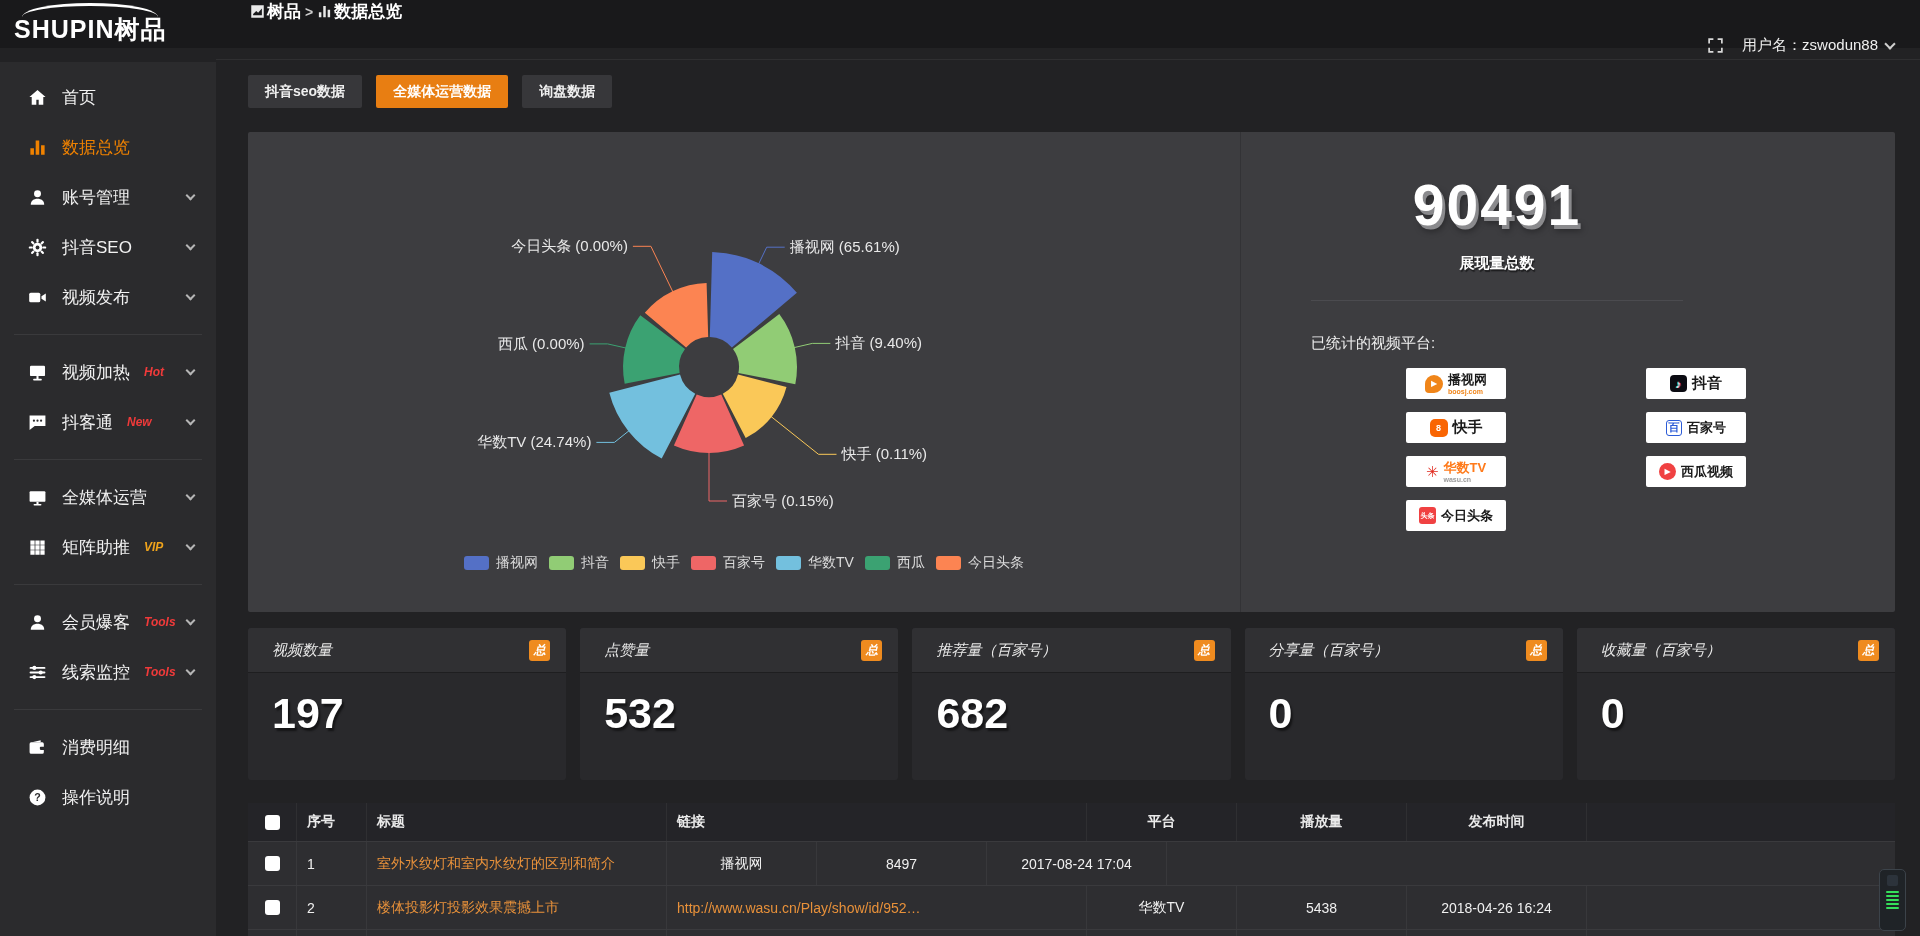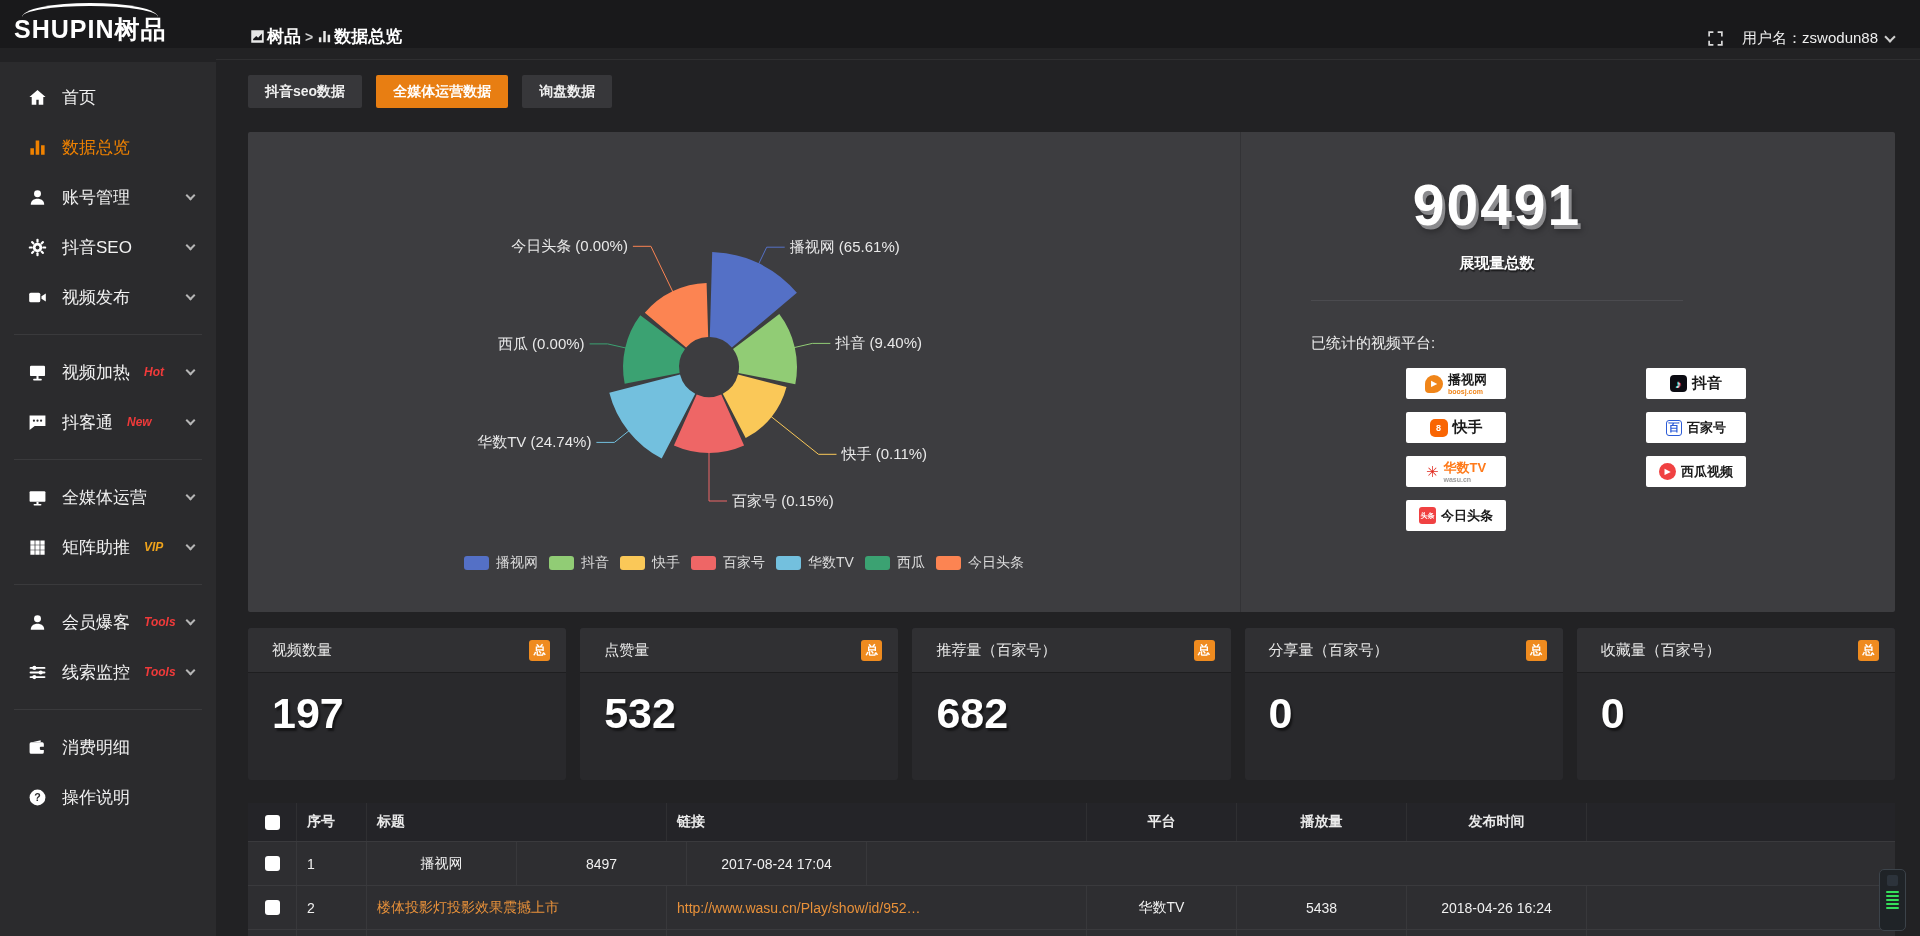--- a/index.html
+++ b/index.html
@@ -1,21 +1,21 @@
 <!DOCTYPE html>
 <html><head>
 <meta charset="utf-8">
 <style>
   * { margin:0; padding:0; box-sizing:border-box; }
   html,body { width:1920px; height:936px; overflow:hidden; background:#222224;
     font-family:"Liberation Sans","DejaVu Sans",sans-serif; }
 
   
   .topbar { position:absolute; left:0; top:0; width:1920px; height:48px; background:#19191b;
-    display:flex; align-items:flex-end; z-index:20; }
+    display:flex; align-items:flex-start; z-index:20; }
   .logo { position:relative; width:216px; height:48px; flex:0 0 216px; }
   .logo-arc { position:absolute; left:22px; top:3px; width:136px; height:14px;
     border-top:3px solid #fff; border-radius:50% 50% 0 0 / 100% 100% 0 0; }
   .logo-text { position:absolute; left:14px; top:13px; color:#fff; font-size:25px; font-weight:bold;
     letter-spacing:1px; white-space:nowrap; }
   .breadcrumb { display:flex; align-items:center; gap:2px; margin-left:34px; color:#fff;
     font-size:17px; font-weight:bold; }
   .bc-ic { width:15px; height:15px; color:#e8e8e8; }
   .bc-sep { color:#cfcfcf; font-size:14px; font-weight:bold; margin:0 2px; }
   .topbar-right { margin-left:auto; display:flex; align-items:center; gap:18px; padding-right:26px;
@@ -88,21 +88,21 @@
     display:flex; align-items:center; justify-content:center; }
   .ic-toutiao { width:17px; height:17px; border-radius:3px; background:#f04142; color:#fff; font-size:7px;
     font-weight:bold; display:flex; align-items:center; justify-content:center; line-height:1; }
   .pname-wasu { color:#ff7a1a; }
   .psub-gray { color:#9a9a9a; }
 
   
   .cards { position:absolute; left:32px; top:580px; width:1647px; height:152px; display:flex; gap:14px; }
   .card { flex:1; background:#29292c; border-radius:3px; overflow:hidden; }
   .card-head { height:45px; background:#303033; border-bottom:1px solid #1e1e20; display:flex;
-    align-items:center; justify-content:space-between; padding:0 16px 0 24px; }
+    align-items:center; justify-content:space-between; padding:0 16px 0 24px;font-style:italic; }
   .card-title { color:#e8e8e8; font-size:15px; }
   .card-badge { width:21px; height:21px; background:#ef8b1f; border-radius:3px; color:#fff;
     font-size:12px; font-weight:bold; display:flex; align-items:center; justify-content:center; cursor:pointer; }
   .card-value { padding:16px 0 0 24px; color:#fff; font-size:43px; font-weight:bold;
     text-shadow:2px 3px 2px rgba(0,0,0,.5); }
 
   
   .table { position:absolute; left:32px; top:755px; width:1647px; background:#2e2e31; }
   .t-row { display:flex; align-items:stretch; }
   .t-head { background:#242428; height:38px; }
@@ -498,20 +498,21 @@
       <div class="cell c-plat">平台</div>
       <div class="cell c-plays">播放量</div>
       <div class="cell c-time">发布时间</div>
       <div class="cell c-extra"></div>
     </div>
     <div class="t-row t-body">
       <div class="cell c-check">
           <span class="checkbox"></span>
         </div>
       <div class="cell c-idx">1</div>
+      <div class="cell c-title orange">室外水纹灯和室内水纹灯的区别和简介</div>
       <div class="cell c-plat">播视网</div>
       <div class="cell c-plays">8497</div>
       <div class="cell c-time">2017-08-24 17:04</div>
       <div class="cell c-extra"></div>
     </div>
     <div class="t-row t-body">
       <div class="cell c-check">
           <span class="checkbox"></span>
         </div>
       <div class="cell c-idx">2</div>

